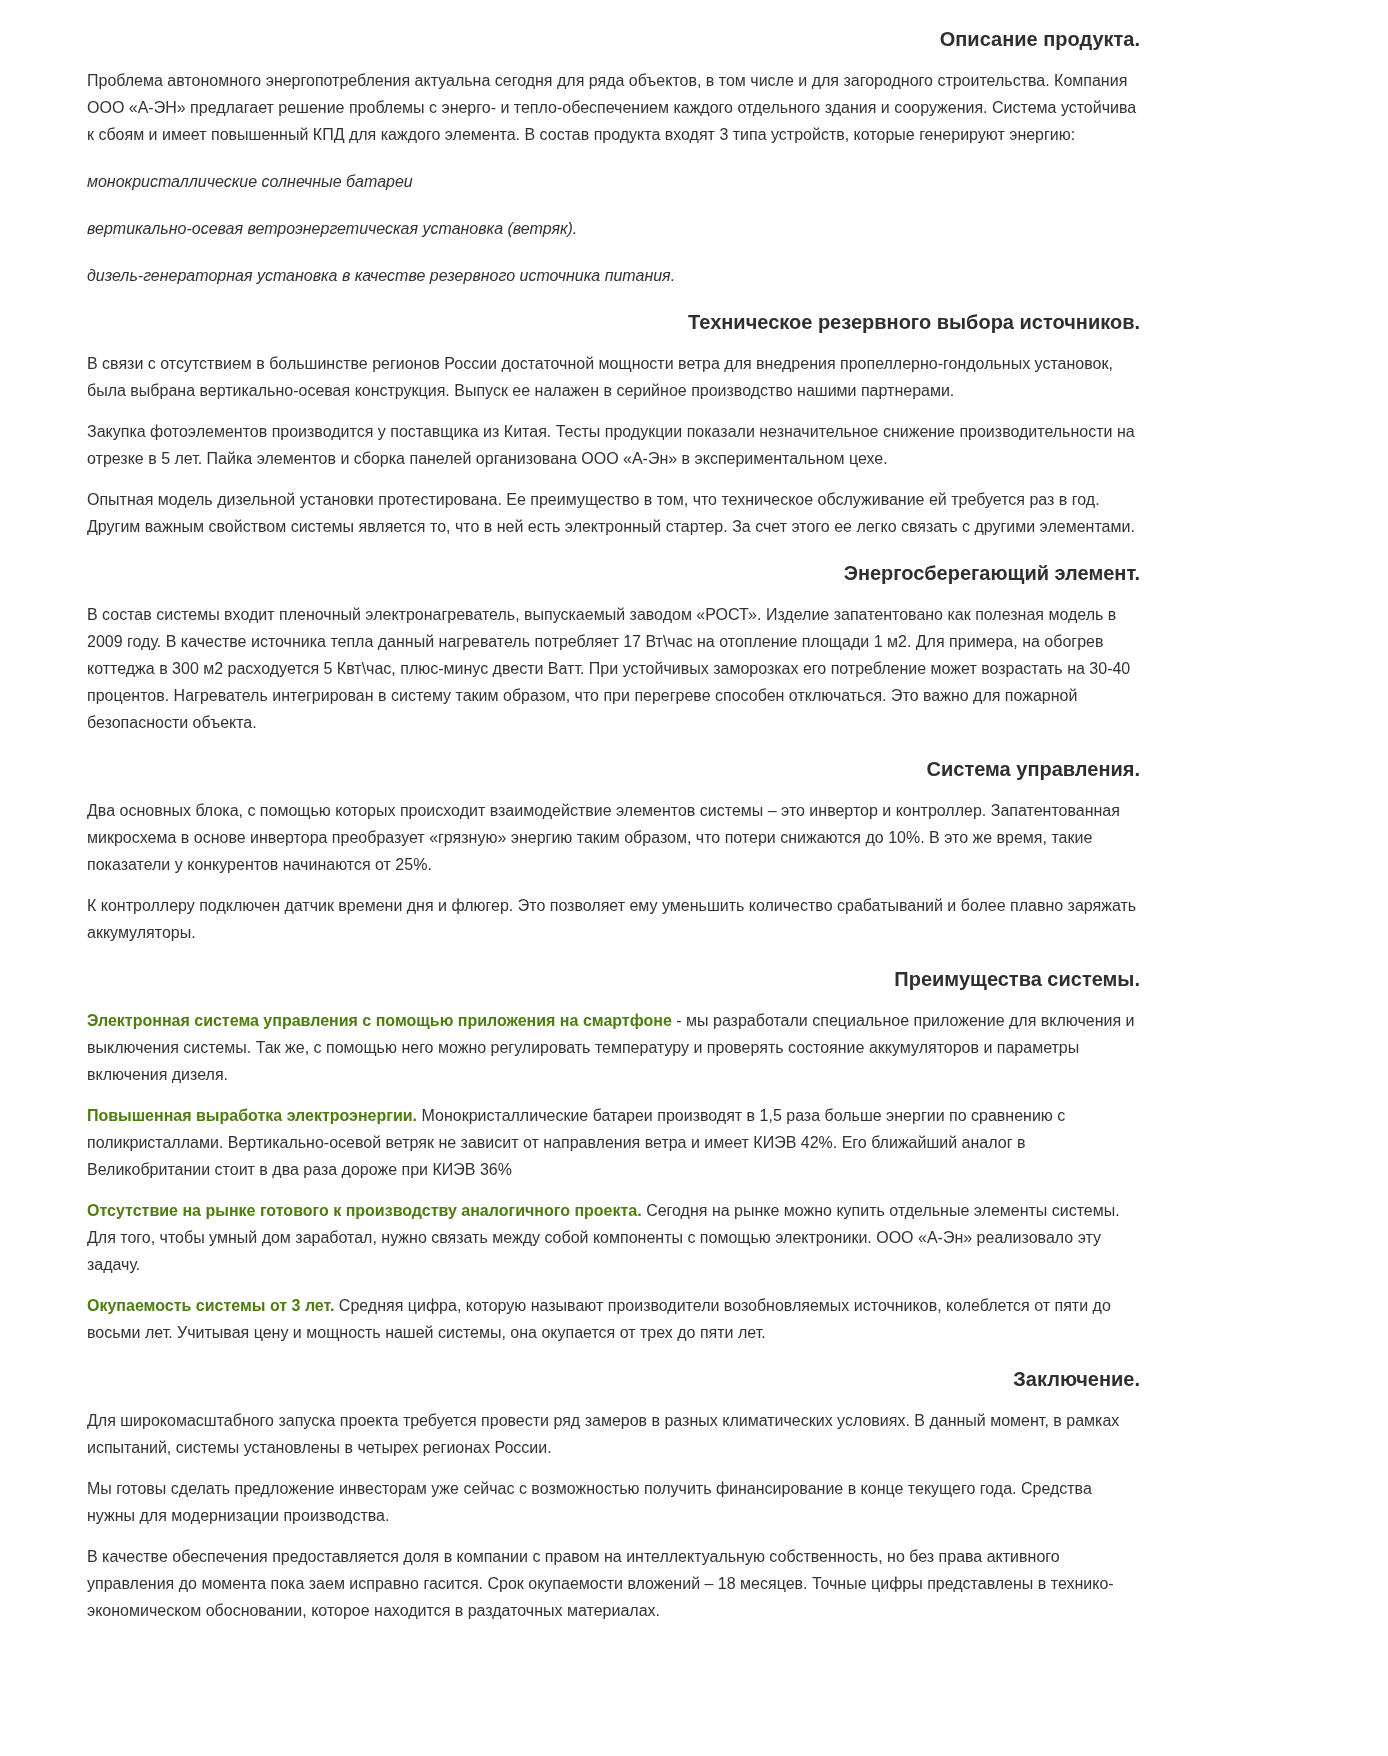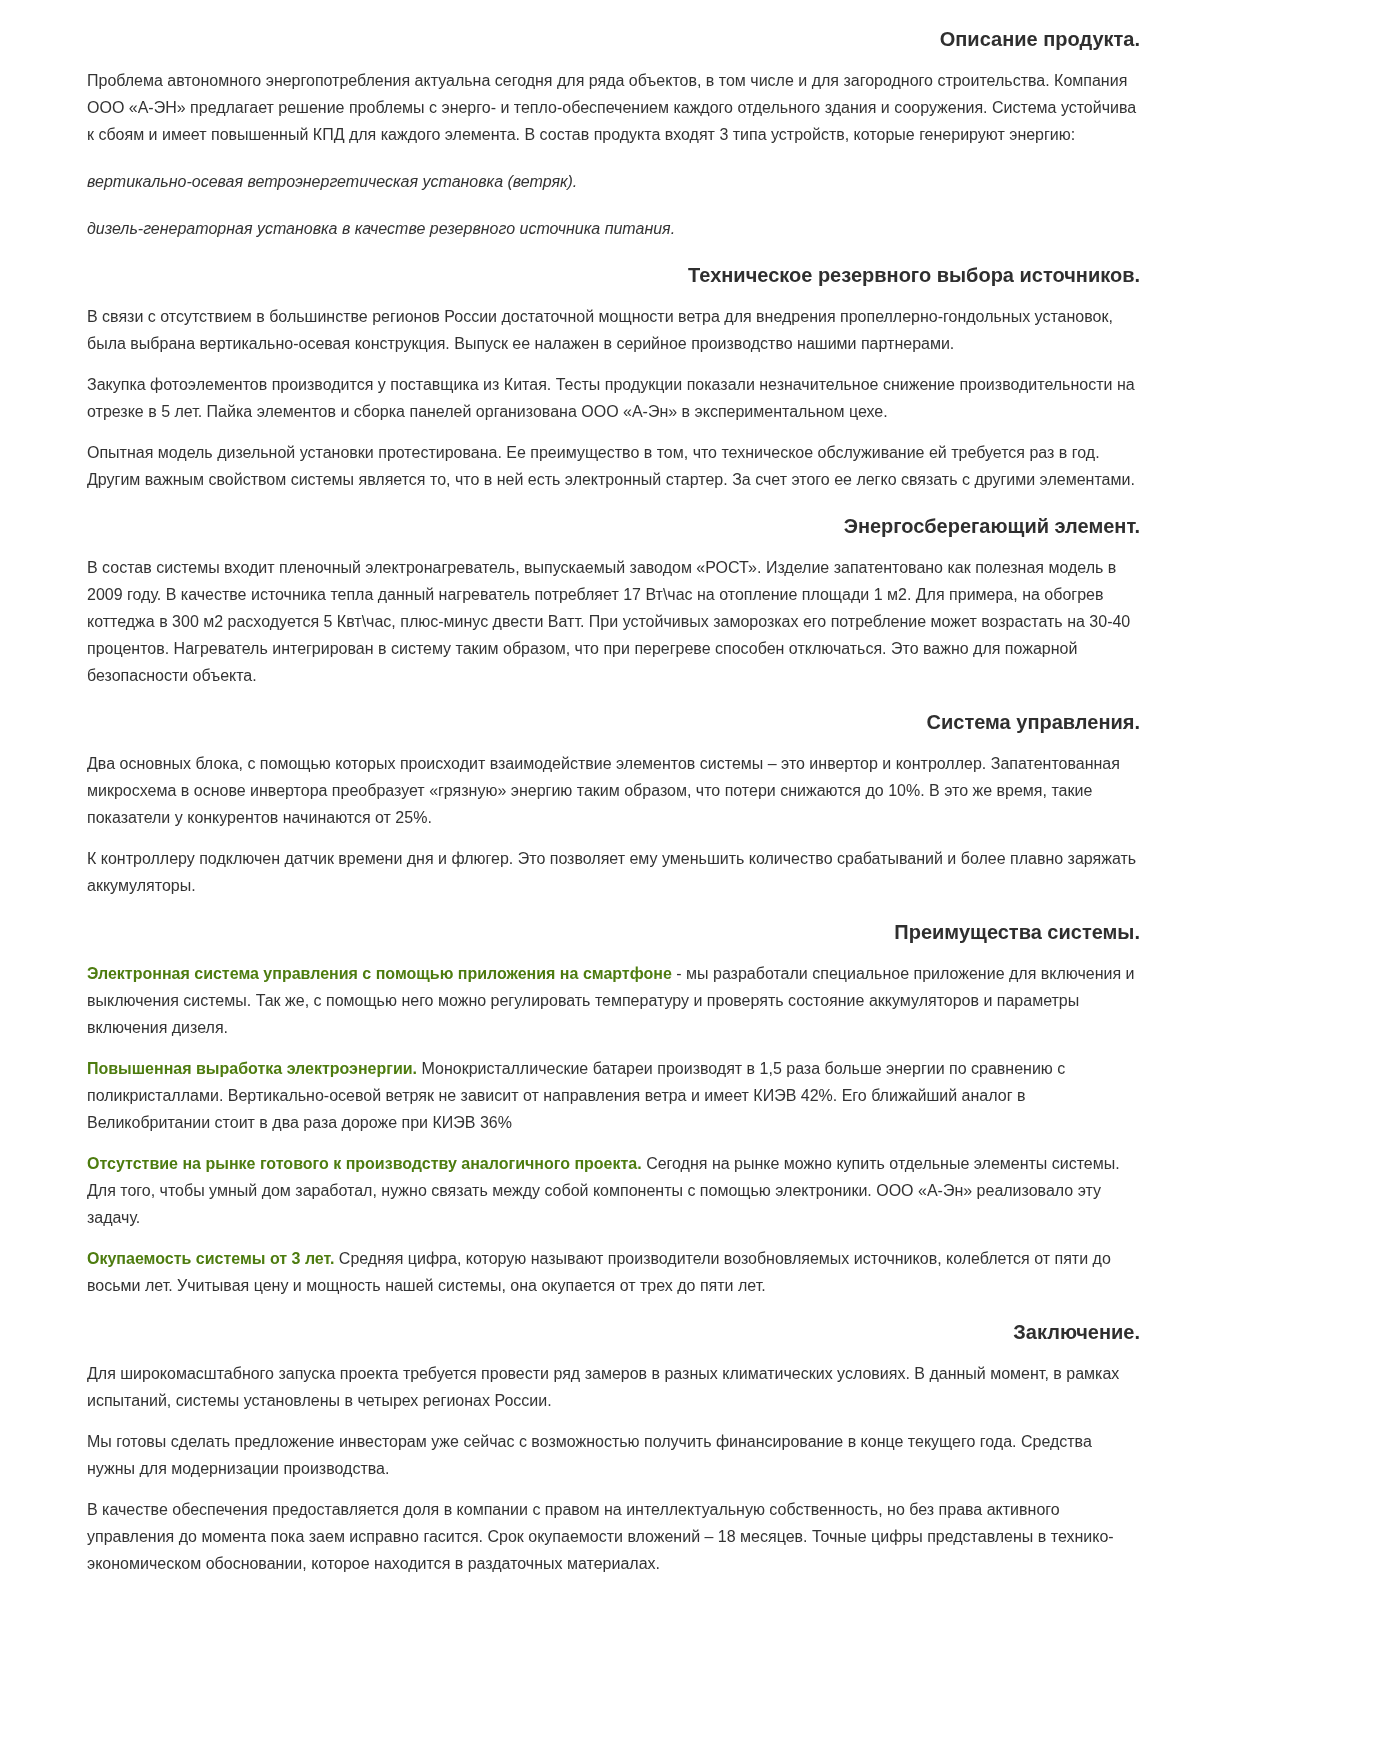--- a/index.html
+++ b/index.html
@@ -49,20 +49,21 @@
 </style>
 </head>
 <body>
 
 <div class="page">
 
   <h1 class="heading">Описание продукта.</h1>
 
   <p class="para">Проблема автономного энергопотребления актуальна сегодня для ряда объектов, в том числе и для загородного строительства. Компания ООО «А-ЭН» предлагает решение проблемы с энерго- и тепло-обеспечением каждого отдельного здания и сооружения. Система устойчива к сбоям и имеет повышенный КПД для каждого элемента. В состав продукта входят 3 типа устройств, которые генерируют энергию:</p>
 
+  <p class="para italic">монокристаллические солнечные батареи</p>
   <p class="para italic">вертикально-осевая ветроэнергетическая установка (ветряк).</p>
   <p class="para italic">дизель-генераторная установка в качестве резервного источника питания.</p>
 
   <h1 class="heading">Техническое резервного выбора источников.</h1>
 
   <p class="para">В связи с отсутствием в большинстве регионов России достаточной мощности ветра для внедрения пропеллерно-гондольных установок, была выбрана вертикально-осевая конструкция. Выпуск ее налажен в серийное производство нашими партнерами.</p>
   <p class="para">Закупка фотоэлементов производится у поставщика из Китая. Тесты продукции показали незначительное снижение производительности на отрезке в 5 лет. Пайка элементов и сборка панелей организована ООО «А-Эн» в экспериментальном цехе.</p>
   <p class="para">Опытная модель дизельной установки протестирована. Ее преимущество в том, что техническое обслуживание ей требуется раз в год. Другим важным свойством системы является то, что в ней есть электронный стартер. За счет этого ее легко связать с другими элементами.</p>
 
   <h1 class="heading">Энергосберегающий элемент.</h1>

